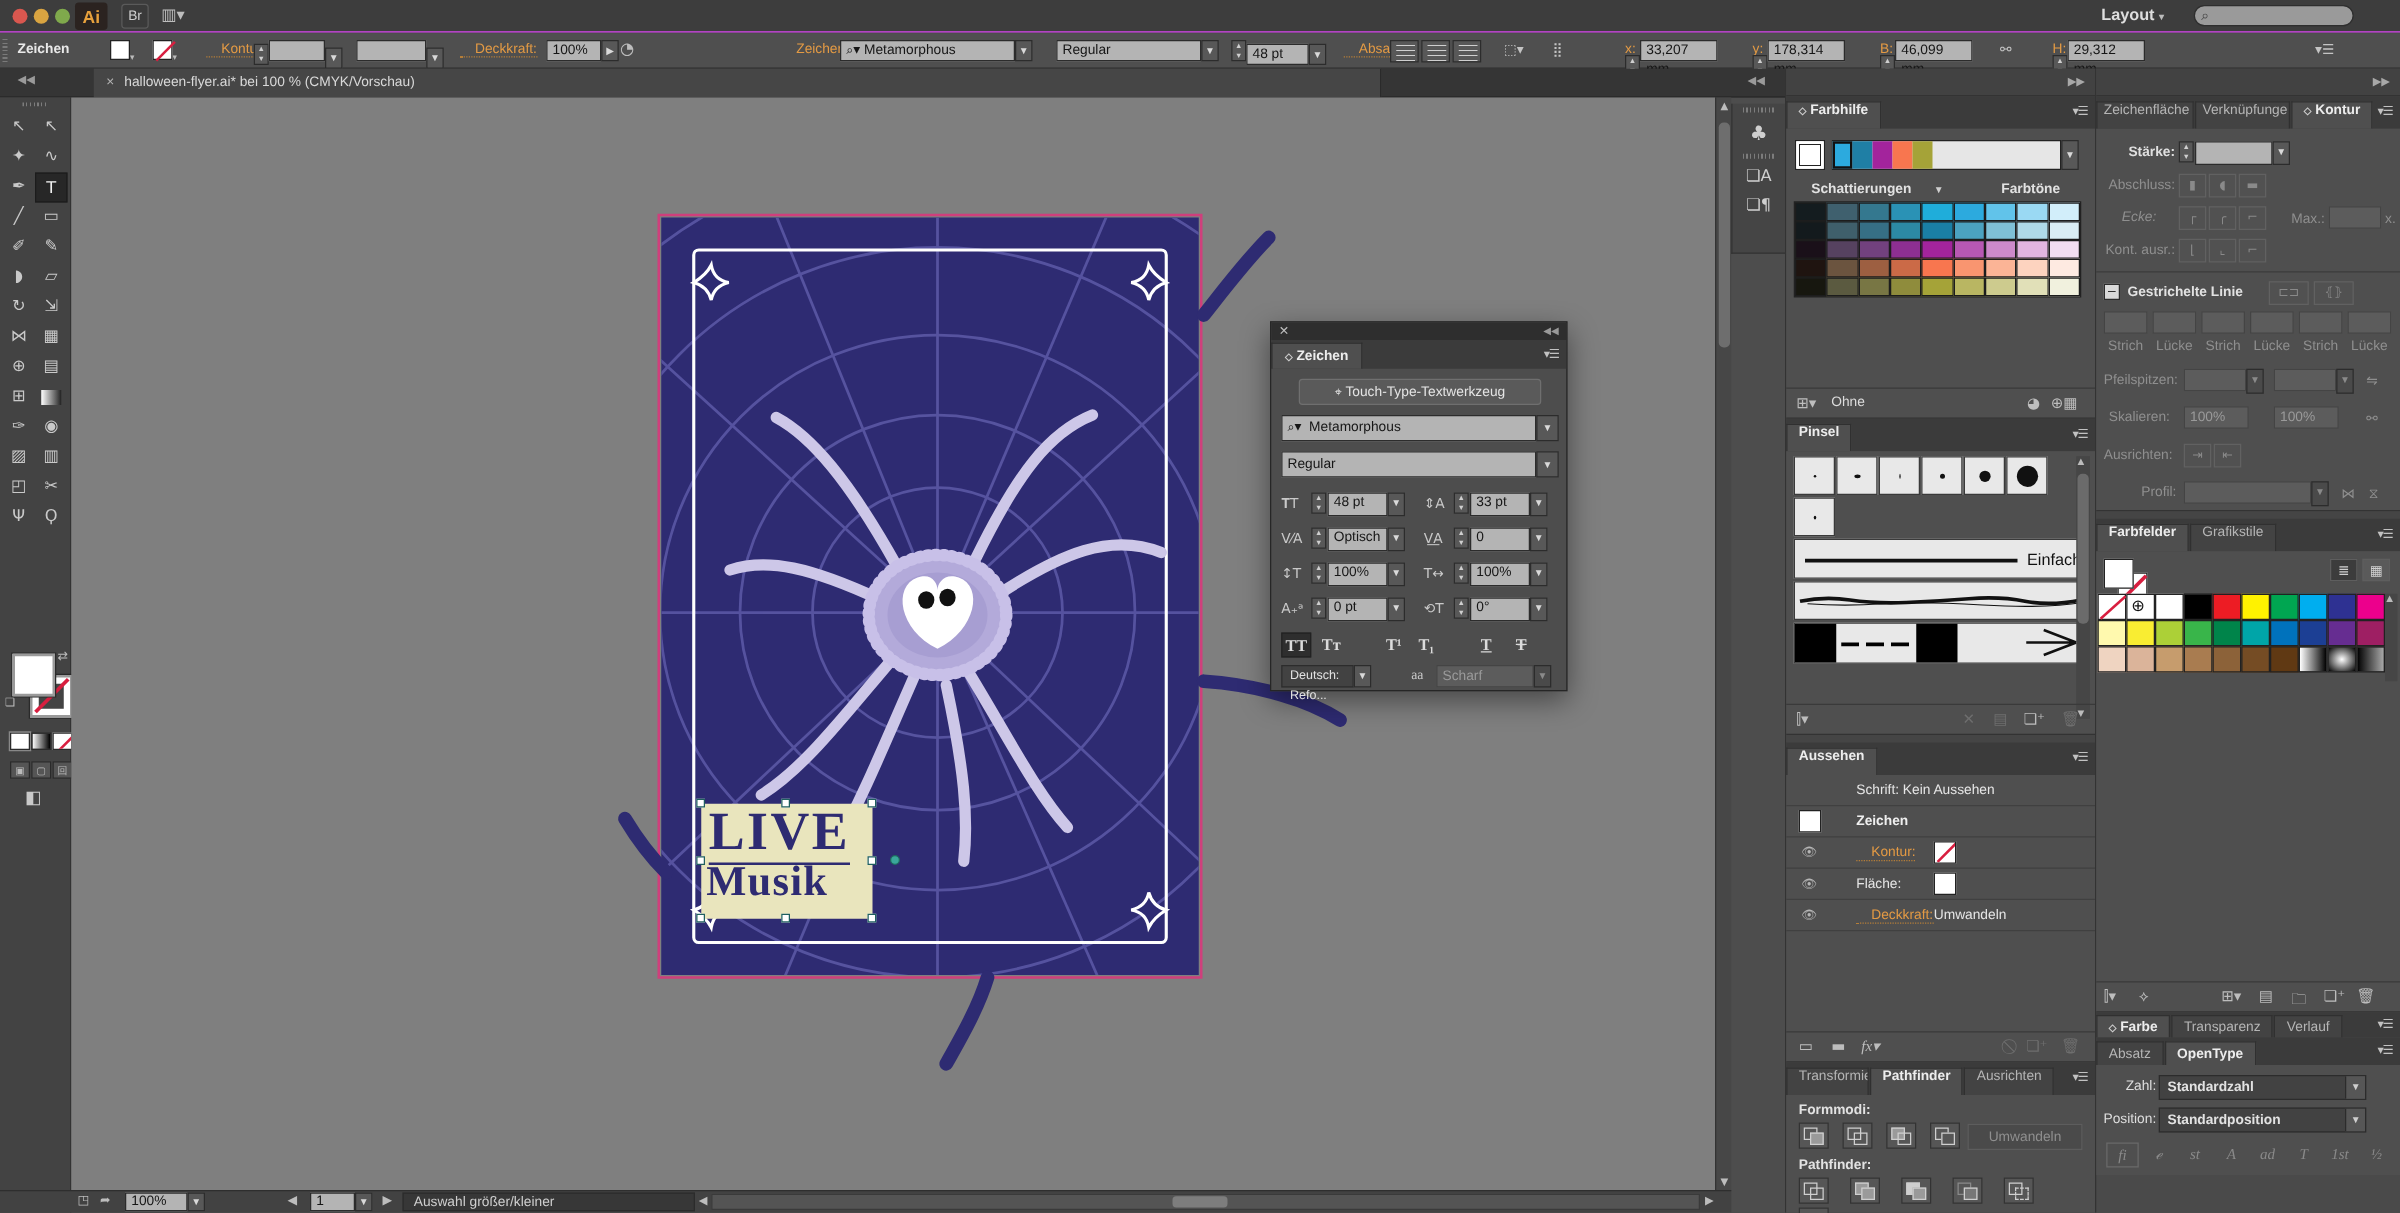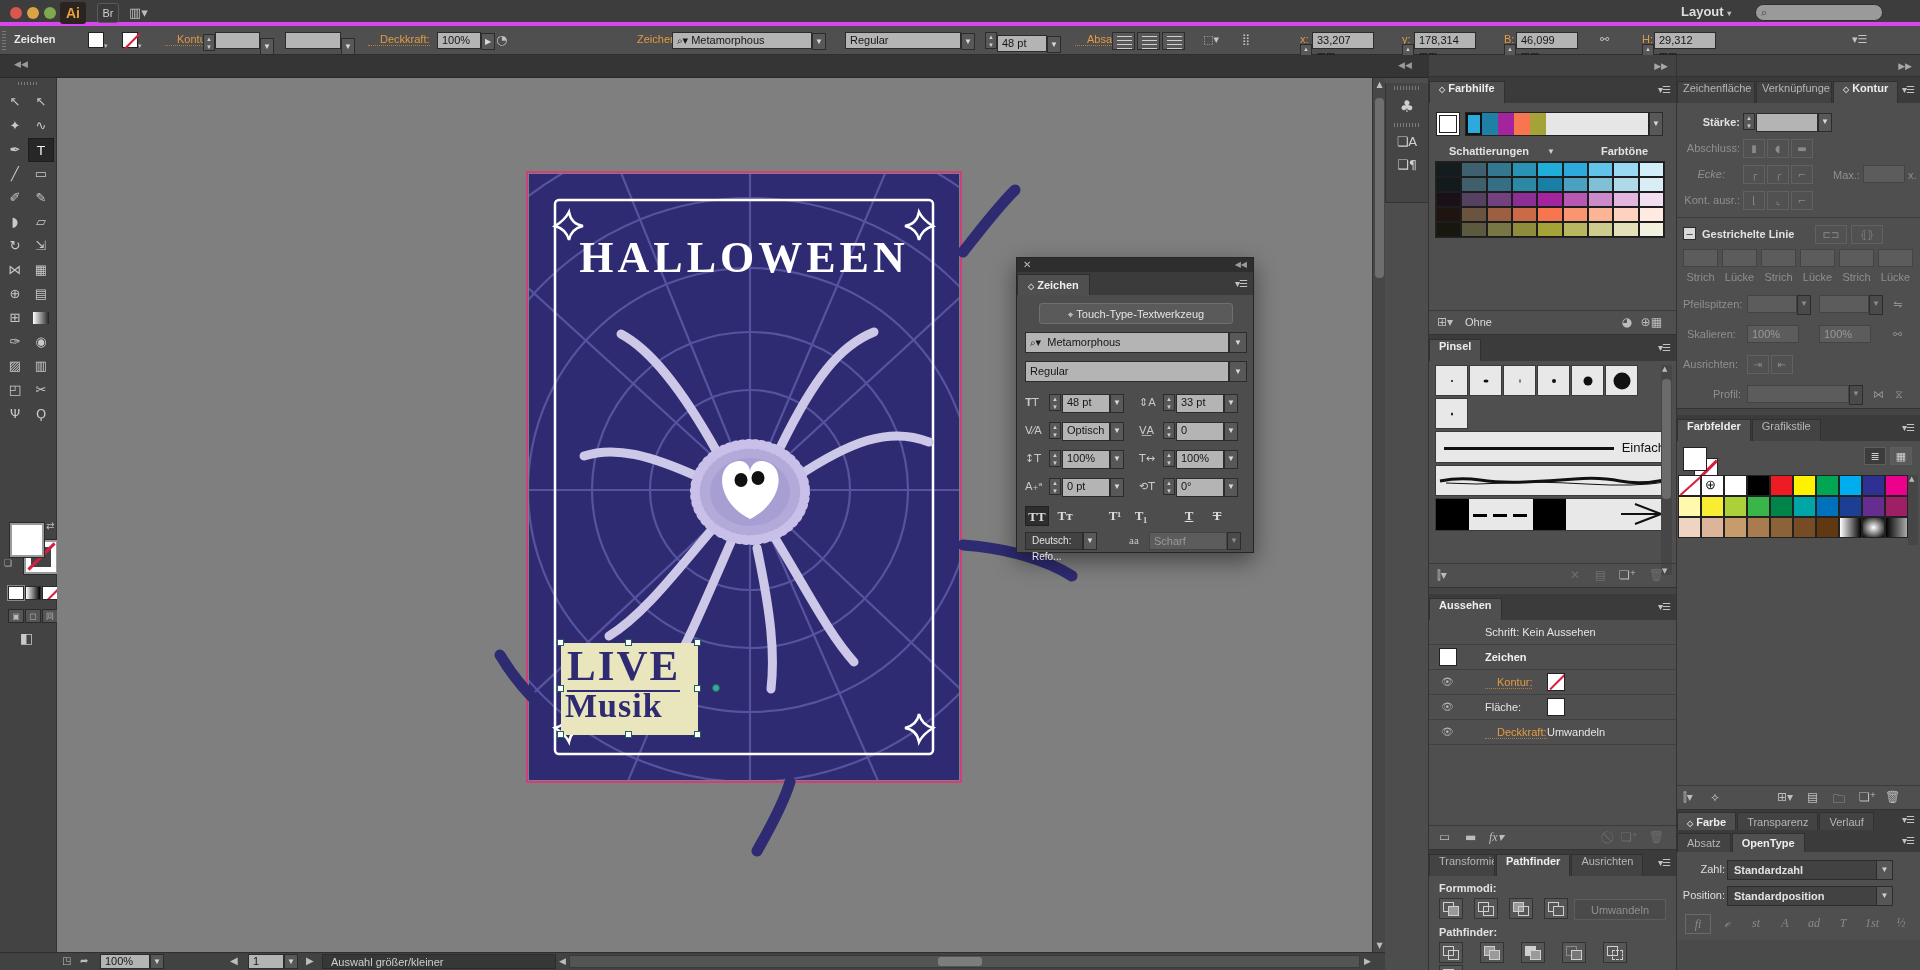--- a/index.html
+++ b/index.html
@@ -2,21 +2,21 @@
 <html><head>
 <meta charset="utf-8">
 <style>
   * { margin:0; padding:0; box-sizing:border-box; }
   html,body { width:1920px; height:970px; overflow:hidden; background:#4d4d4d;
     font-family:"Liberation Sans", sans-serif; font-size:11px; color:#d6d6d6;
     -webkit-font-smoothing:antialiased; }
   .icon { font-family:"DejaVu Sans", sans-serif; }
 
   
-  #appbar { position:absolute; left:0; top:0; width:1920px; height:26px; background:#3d3d3d; border-bottom:4px solid #d946ef; }
+  #appbar { position:absolute; left:0; top:0; width:1920px; height:26px; background:#3d3d3d; border-bottom:1px solid #d946ef; }
   .light { position:absolute; top:7px; width:12px; height:12px; border-radius:50%; }
   #ailogo { position:absolute; left:60px; top:2px; width:26px; height:22px; background:#2b2320; color:#e8a13c; font-weight:bold; font-size:14px; text-align:center; line-height:22px; border-radius:3px; }
   #brbtn { position:absolute; left:97px; top:3px; width:22px; height:20px; background:#3a3a3a; border:1px solid #5a5a5a; border-radius:3px; color:#cfcfcf; font-size:11px; text-align:center; line-height:18px; }
   #wsicon { position:absolute; left:129px; top:5px; color:#bdbdbd; font-size:13px; }
   #layoutsw { position:absolute; left:1681px; top:4px; color:#dedede; font-size:13px; font-weight:bold; }
   #searchbox { position:absolute; left:1755px; top:4px; width:128px; height:17px; background:#9a9a9a; border-radius:9px; border:1px solid #2e2e2e; color:#333; }
   #searchbox .mag { position:absolute; left:5px; top:1px; font-size:11px; color:#444; }
 
   
   #ctrlbar { position:absolute; left:0; top:27px; width:1920px; height:28px; background:#4f4f4f; border-bottom:1px solid #2e2e2e; }
@@ -213,20 +213,23 @@
   <div class="ctext olabel" style="left:1492px;">B:</div>
   <div class="cbox" style="left:1504px;"><span class="stp" style="display:inline-block;">▲<br>▼</span><span class="fld" style="display:inline-block;width:62px;">46,099 mm</span></div>
   <div class="ctext icon" style="left:1600px; color:#c4c4c4;">⚯</div>
   <div class="ctext olabel" style="left:1630px;">H:</div>
   <div class="cbox" style="left:1642px;"><span class="stp" style="display:inline-block;">▲<br>▼</span><span class="fld" style="display:inline-block;width:62px;">29,312 mm</span></div>
   <div class="ctext icon" style="left:1852px; color:#c4c4c4;">▾☰</div>
 </div>
 
 <div id="tabbar">
   <span class="coll icon">◀◀</span>
+  <div id="doctab">
+    <span style="margin:0 8px 0 10px; color:#b5b5b5;">×</span><span>halloween-flyer.ai* bei 100 % (CMYK/Vorschau)</span>
+  </div>
 </div>
 
 <div id="toolbar">
   <div style="position:absolute; left:18px; top:4px; width:20px; height:3px; background:repeating-linear-gradient(90deg,#7c7c7c 0 1px, transparent 1px 3px);"></div>
   <div id="toolgrid">
       <div class="tool">↖</div>
       <div class="tool">↖</div>
       <div class="tool">✦</div>
       <div class="tool">∿</div>
       <div class="tool">✒</div>
@@ -319,21 +322,20 @@
         <path d="M 228,374 C 242,440 246,480 242,515"></path>
       </g>
       <g>
         <ellipse cx="221" cy="318" rx="55" ry="48" fill="#b3aada" stroke="#c8c0e8" stroke-width="10" stroke-dasharray="1.5 5" stroke-linecap="round"></ellipse>
         <ellipse cx="221" cy="318" rx="40" ry="34" fill="#a79ed2"></ellipse>
         <path d="M 221,345 C 190,330 185,295 205,288 C 216,284 221,292 221,298 C 221,292 227,284 238,288 C 258,295 252,330 221,345 z" fill="#ffffff"></path>
         <ellipse cx="212" cy="306" rx="6.5" ry="7" fill="#111"></ellipse>
         <ellipse cx="229" cy="304" rx="6.5" ry="7" fill="#111"></ellipse>
       </g>
     </svg>
-    <div id="flyer-title1">HALLOWEEN</div>
     <div id="liveblock">
       <div id="live1">LIVE</div>
       <div id="live2">Musik</div>
     </div>
     <div id="handles">
         <div class="handle" style="left: 32px; top: 469px;"></div>
         <div class="handle" style="left: 100px; top: 469px;"></div>
         <div class="handle" style="left: 169px; top: 469px;"></div>
         <div class="handle" style="left: 32px; top: 515px;"></div>
         <div class="handle" style="left: 169px; top: 515px;"></div>

